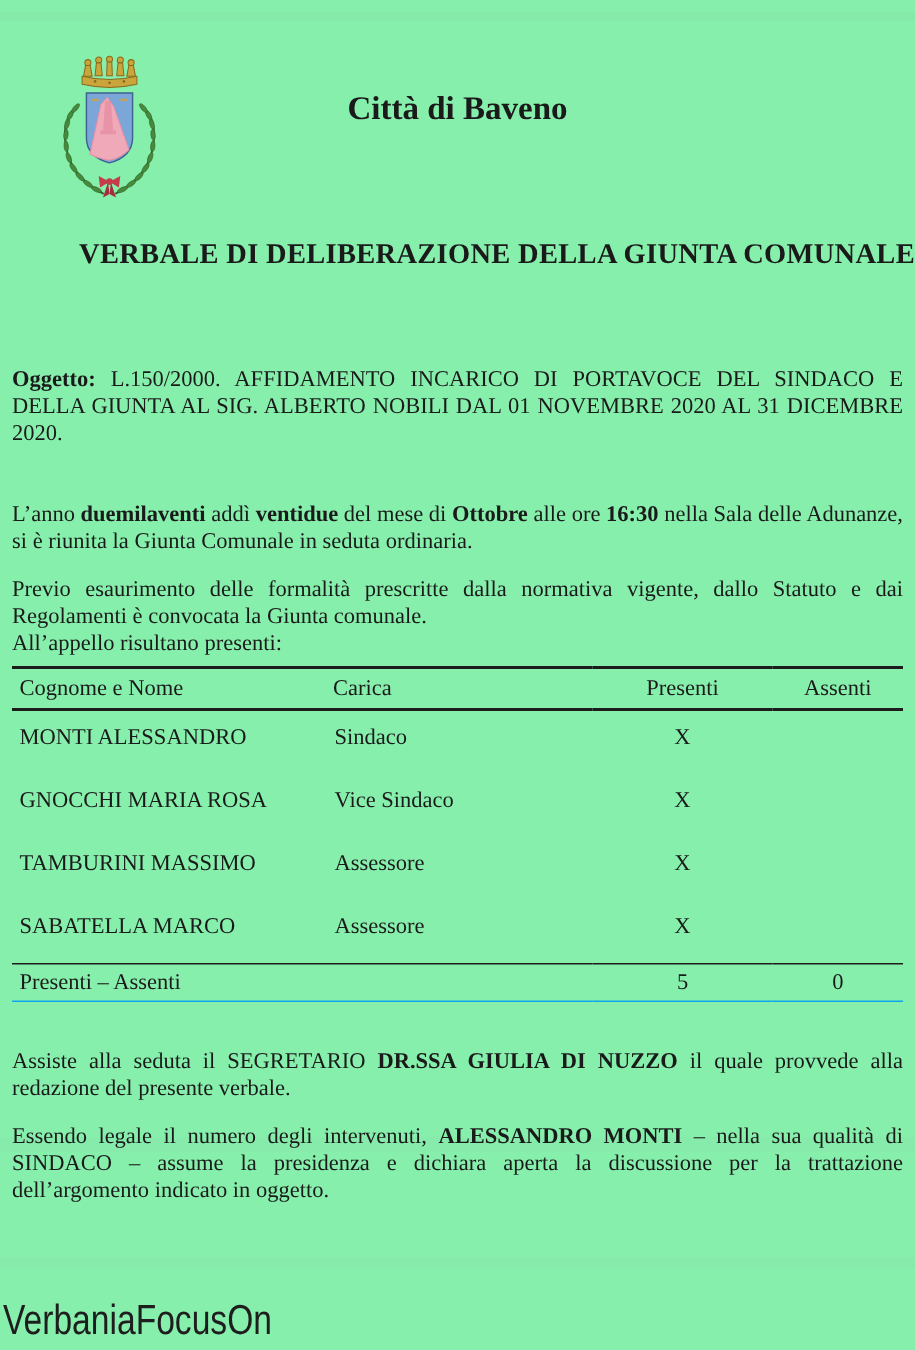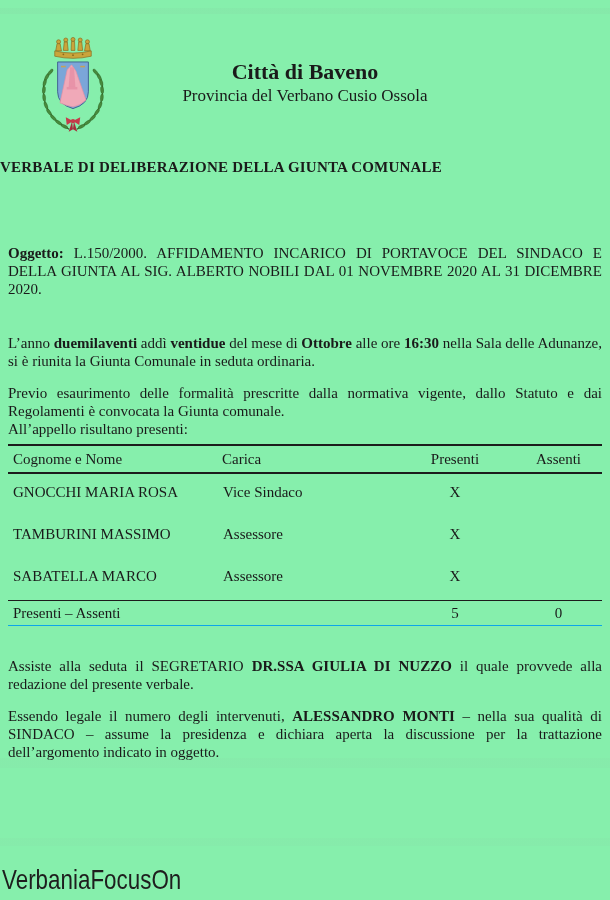--- a/index.html
+++ b/index.html
@@ -32,22 +32,22 @@
   .rockdark{fill:var(--rock-dark,#e68fa4);opacity:.85;}
   .wreath .stem{stroke:var(--wreath-dark,#2e6127);stroke-width:1.3;fill:none;}
   .wreath ellipse{fill:var(--wreath,#478a3c);stroke:var(--wreath-dark,#2e6127);stroke-width:.4;}
   .ribbon *{fill:var(--ribbon,#c53b4a);}
   .ribbon .tail{fill:var(--ribbon-dark,#a72c3b);}
 
   .city{position:absolute;left:0;right:0;top:59px;text-align:center;
         font-size:22px;font-weight:bold;}
   .province{position:absolute;left:0;right:0;top:86px;text-align:center;font-size:17px;}
 
-  .doc-title{position:absolute;left:0;right:0;top:159px;text-align:left;
-             font-size:15px;font-weight:bold;letter-spacing:.2px;}
+  .doc-title{position:absolute;left:0;right:0;top:159px;text-align:right;
+             font-size:19px;font-weight:bold;letter-spacing:.2px;}
   .doc-number{position:absolute;left:0;right:0;top:209px;text-align:center;
               font-size:17.5px;font-weight:bold;}
 
   .content{position:absolute;left:8px;right:8px;top:244px;font-size:15px;line-height:18px;}
   .content p{margin:0;text-align:justify;}
   p.session{margin-top:36px;}
   p.formalities{margin-top:14px;}
   p.rollcall{margin:0;text-align:left;}
   p.secretary{margin-top:31px;}
   p.chairman{margin-top:14px;}
@@ -132,21 +132,20 @@
         <path d="M42,88.5 L34.5,84.5 L35.5,92.5 Z"></path>
         <path d="M42,88.5 L49.5,84.5 L48.5,92.5 Z"></path>
         <path class="tail" d="M41,89 L37.5,99.5 L42,97 Z"></path>
         <path class="tail" d="M43,89 L46.5,99.5 L42,97 Z"></path>
         <circle cx="42" cy="88.5" r="2.3"></circle>
       </g>
     </svg>
   </div>
 
   <div class="city">Città di Baveno</div>
-  <div class="province">Provincia del Verbano Cusio Ossola</div>
 
   <div class="doc-title">VERBALE DI DELIBERAZIONE DELLA GIUNTA COMUNALE</div>
 
   <div class="content">
 
     <p class="subject"><b>Oggetto:</b> <span>L.150/2000. AFFIDAMENTO INCARICO DI PORTAVOCE DEL SINDACO E DELLA GIUNTA AL SIG. ALBERTO NOBILI DAL 01 NOVEMBRE 2020 AL 31 DICEMBRE 2020.</span></p>
 
     <p class="session"><span>L’anno </span><b>duemilaventi</b><span> addì </span><b>ventidue</b><span> del mese di </span><b>Ottobre</b><span> alle ore </span><b>16:30</b><span> nella Sala delle Adunanze, si è riunita la Giunta Comunale in seduta ordinaria.</span></p>
 
     <p class="formalities">Previo esaurimento delle formalità prescritte dalla normativa vigente, dallo Statuto e dai Regolamenti è convocata la Giunta comunale.</p>
@@ -162,20 +161,26 @@
       <thead>
         <tr>
           <th class="c-name">Cognome e Nome</th>
           <th>Carica</th>
           <th class="num">Presenti</th>
           <th class="num">Assenti</th>
         </tr>
       </thead>
       <tbody>
         <tr>
+          <td class="c-name">MONTI ALESSANDRO</td>
+          <td>Sindaco</td>
+          <td class="num">X</td>
+          <td class="num"></td>
+        </tr>
+        <tr>
           <td class="c-name">GNOCCHI MARIA ROSA</td>
           <td>Vice Sindaco</td>
           <td class="num">X</td>
           <td class="num"></td>
         </tr>
         <tr>
           <td class="c-name">TAMBURINI MASSIMO</td>
           <td>Assessore</td>
           <td class="num">X</td>
           <td class="num"></td>

